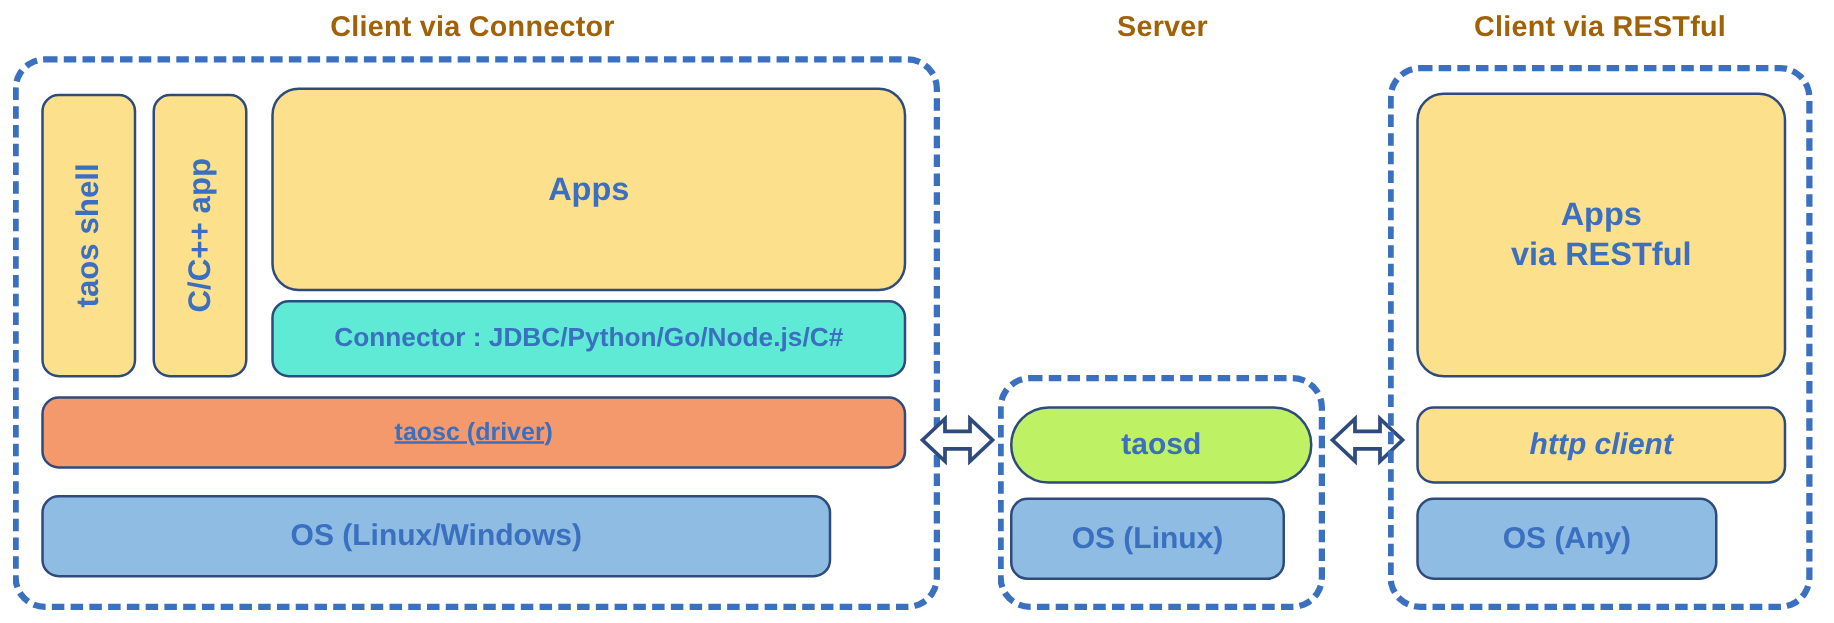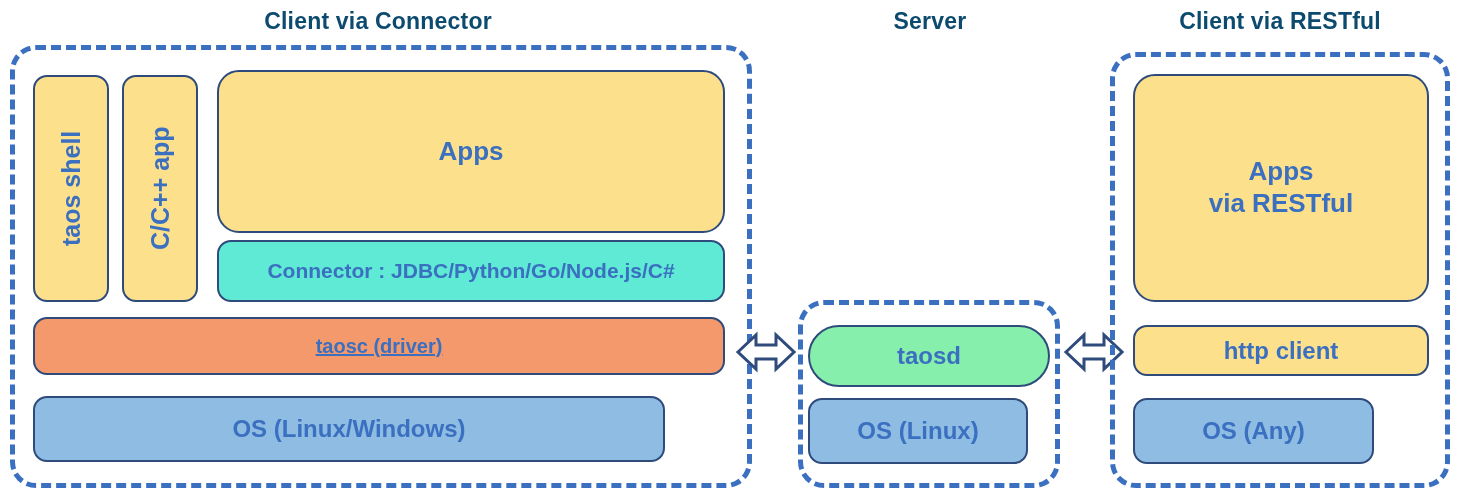--- a/index.html
+++ b/index.html
@@ -16,21 +16,21 @@
     height: 498px;
     background: #ffffff;
     overflow: hidden;
   }
 
   
   .section-title {
     position: absolute;
     font-weight: bold;
     font-size: 23px;
-    color: #0c4a6e;
+    color: #a16207;
     text-align: center;
     white-space: nowrap;
     letter-spacing: 0.2px;
   }
 
   
   .dashed-group {
     position: absolute;
     border: 5px dashed #3b6fc0;
     border-radius: 26px;
@@ -48,21 +48,21 @@
     align-items: center;
     justify-content: center;
     text-align: center;
     color: #3b6fc0;
     font-weight: bold;
     line-height: 1.22;
   }
   .box.yellow { background: #fce08c; }
   .box.orange { background: #f4996b; }
   .box.blue   { background: #8ebce3; }
-  .box.green  { background: #86efac; border-radius: 31px; }
+  .box.green  { background: #bef264; border-radius: 31px; }
   .box.gray   { background: #5eead4; }
 
   .box.vertical {
     writing-mode: vertical-rl;
     transform: rotate(180deg);
   }
 
   
   .arrow {
     position: absolute;
@@ -112,17 +112,17 @@
     </svg>
   </div>
 
   <div class="dashed-group" style="left:1110px; top:52px; width:340px; height:436px;"></div>
 
   <div class="box yellow" style="left:1133px; top:74px; width:296px; height:228px; font-size:26px; border-radius:22px; flex-direction:column;">
     <span>Apps</span>
     <span>via RESTful</span>
   </div>
 
-  <div class="box yellow" style="left:1133px; top:325px; width:296px; height:51px; font-size:24px;">http client</div>
+  <div class="box yellow" style="left:1133px; top:325px; width:296px; height:62px; font-size:24px;font-style:italic;">http client</div>
 
   <div class="box blue" style="left:1133px; top:398px; width:241px; height:66px; font-size:24px;">OS (Any)</div>
 
 </div>
 
 </body></html>

